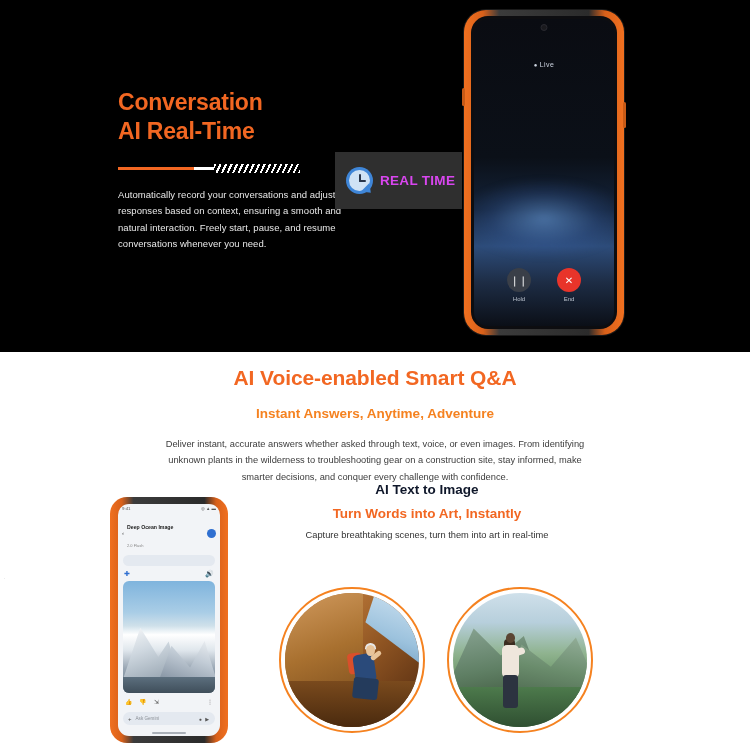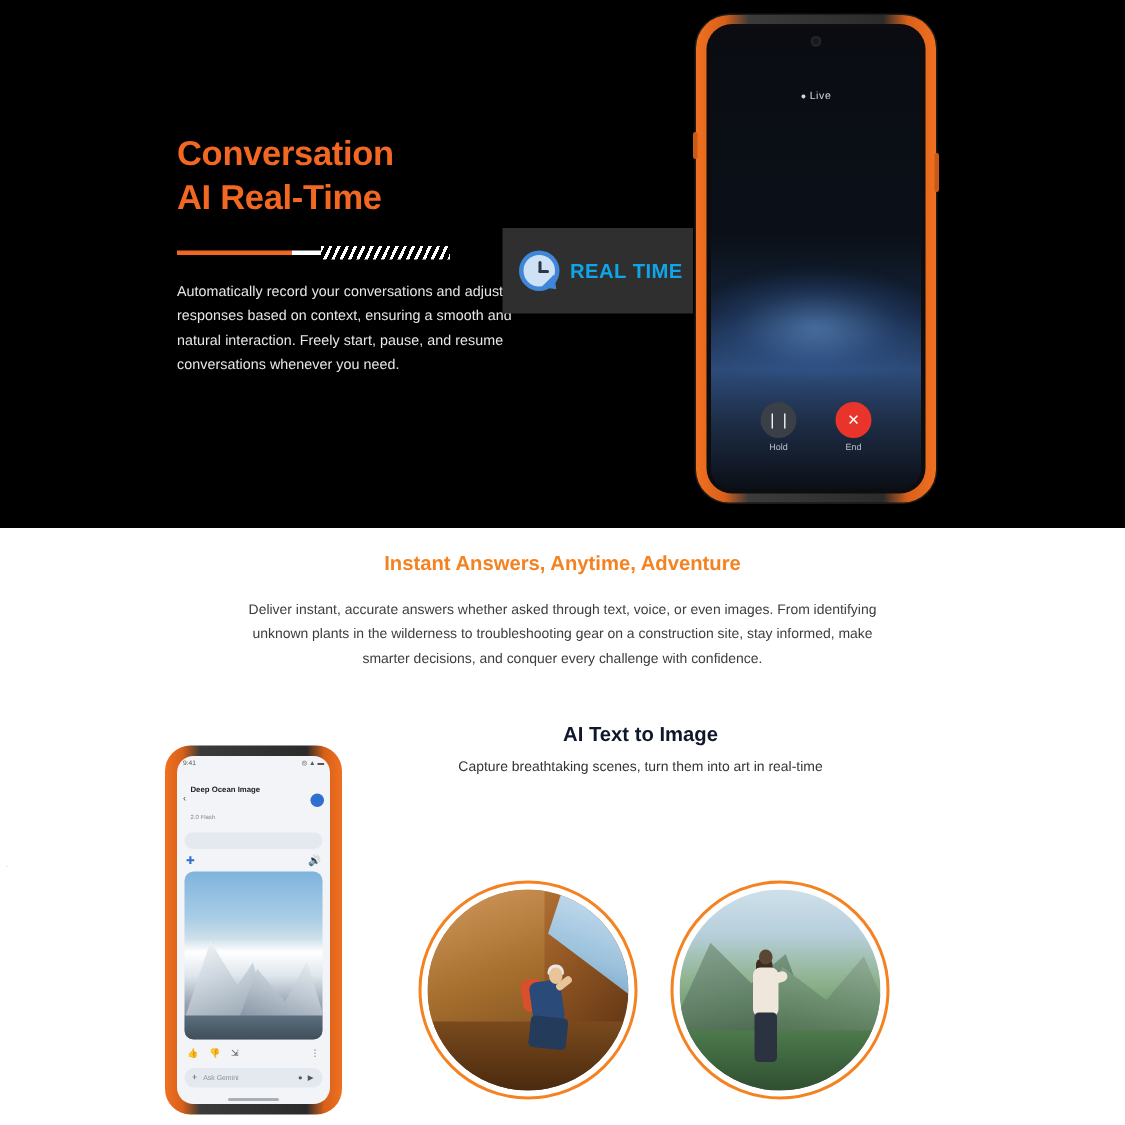--- a/index.html
+++ b/index.html
@@ -65,21 +65,21 @@
   }
   .rt-clock .hand-h {
     position: absolute; left: 13px; top: 13px; width: 7px; height: 2px;
     background: #28354a; border-radius: 1px; z-index: 2;
   }
   .rt-clock .arrow {
     position: absolute; right: -1px; bottom: 0px; width: 0; height: 0;
     border-left: 6px solid transparent; border-right: 6px solid transparent;
     border-bottom: 8px solid #3f86d8; transform: rotate(135deg); z-index: 3;
   }
-  .rt-text { font-size: 13.5px; font-weight: bold; color: #0ea5e9; letter-spacing: 0.3px; }
+  .rt-text { font-size: 13.5px; font-weight: bold; color: #d946ef; letter-spacing: 0.3px; }
 
   
   .phone1 {
     position: absolute; left: 464px; top: 10px;
     width: 160px; height: 325px;
   }
   .phone1 .frame {
     position: absolute; inset: 0;
     border-radius: 22px;
     background: linear-gradient(to right, #f07020 0%, #d8601a 12%, #3b3b3b 22%, #2b2b2b 78%, #d8601a 88%, #f07020 100%);
@@ -383,25 +383,27 @@
             <div class="btn end">✕</div>
             <div class="lbl">End</div>
           </div>
         </div>
       </div>
     </div>
   </div>
 
   <div class="section-light">
 
+    <div class="qa-title">AI Voice-enabled Smart Q&amp;A</div>
     <div class="qa-sub">Instant Answers, Anytime, Adventure</div>
     <div class="qa-body">Deliver instant, accurate answers whether asked through text, voice, or even images. From identifying unknown plants in the wilderness to troubleshooting gear on a construction site, stay informed, make smarter decisions, and conquer every challenge with confidence.</div>
 
     <div class="tti">
       <div class="tti-h1">AI Text to Image</div>
+      <div class="tti-h2">Turn Words into Art, Instantly</div>
       <div class="tti-p">Capture breathtaking scenes, turn them into art in real-time</div>
     </div>
 
     <div class="phone2">
       <div class="frame"></div>
       <div class="screen">
 
         <div class="statusbar">
           <span>9:41</span>
           <span>◎ ▲ ▬</span>

